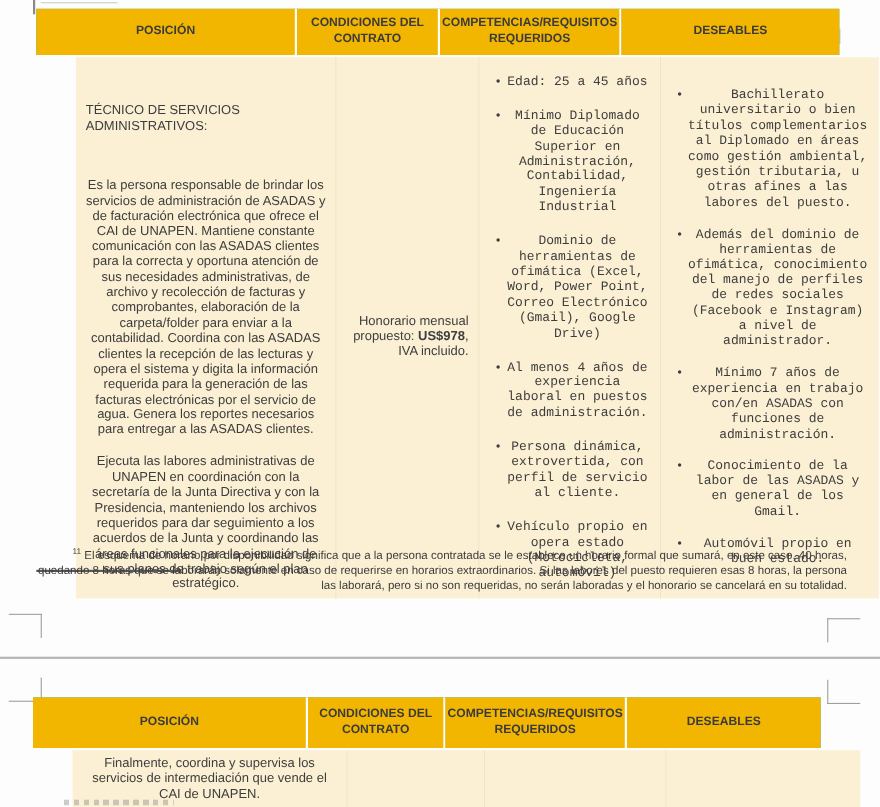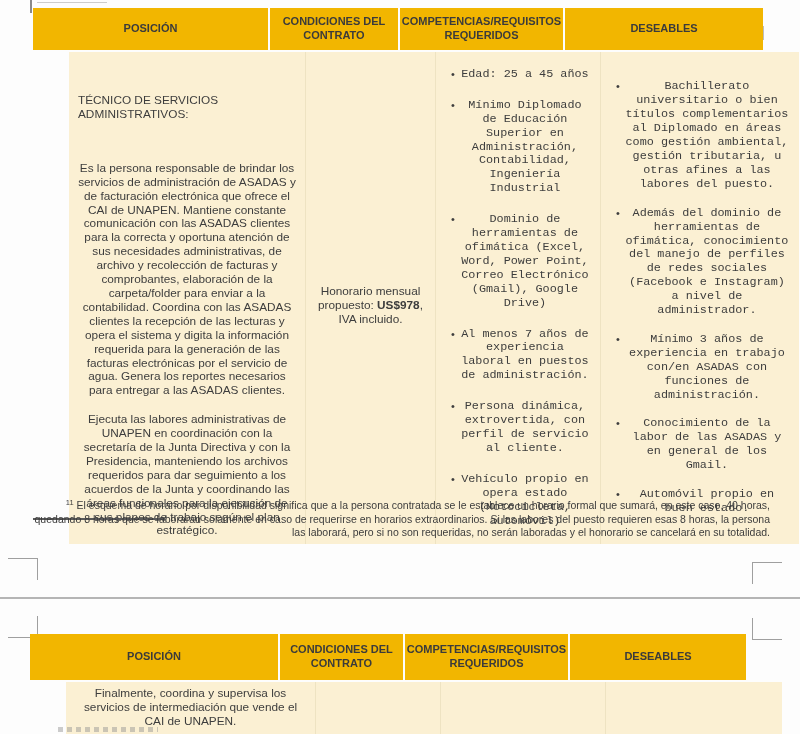--- a/index.html
+++ b/index.html
@@ -32,21 +32,21 @@
 
   
   .tbl1 { left:33px; top:8px; width:730px; }
   .tbl1 .hcell { height:42px; }
   .tbl1 .tbl-body { min-height:458px; }
   .cell-position { justify-content:flex-start; }
   .pos-title { text-align:left; margin-top:36px; }
   .pos-p1 { margin-top:40px; }
   .pos-p2 { margin-top:15px; }
   .cell-contract { justify-content:center; }
-  .contract-p2 { margin-top:15px; }
+  .contract-p2 { margin-top:15px;text-align:right; }
   sup { font-size:8px; vertical-align:super; line-height:0; }
   .cell-req  { justify-content:center; gap:17px; }
   .cell-des  { justify-content:center; gap:15px; }
   .bullet-item { display:flex; align-items:flex-start; text-align:center; }
   .bullet-glyph { flex:0 0 auto; margin:0 4px 0 6px; font-size:11px; line-height:1.18; }
   .bullet-text { flex:1 1 auto;font-family:Liberation Mono, monospace; }
 
   
   .footnote-rule { position:absolute; left:33px; top:518px; width:132px; height:2px; background:#5a5a5a; }
   .footnote {
@@ -114,21 +114,21 @@
         <div class="bullet-item">
             <span class="bullet-glyph">•</span>
             <span class="bullet-text">Mínimo Diplomado de Educación Superior en Administración, Contabilidad, Ingeniería Industrial</span>
           </div>
         <div class="bullet-item">
             <span class="bullet-glyph">•</span>
             <span class="bullet-text">Dominio de herramientas de ofimática (Excel, Word, Power Point, Correo Electrónico (Gmail), Google Drive)</span>
           </div>
         <div class="bullet-item">
             <span class="bullet-glyph">•</span>
-            <span class="bullet-text">Al menos 7 años de experiencia laboral en puestos de administración.</span>
+            <span class="bullet-text">Al menos 4 años de experiencia laboral en puestos de administración.</span>
           </div>
         <div class="bullet-item">
             <span class="bullet-glyph">•</span>
             <span class="bullet-text">Persona dinámica, extrovertida, con perfil de servicio al cliente.</span>
           </div>
         <div class="bullet-item">
             <span class="bullet-glyph">•</span>
             <span class="bullet-text">Vehículo propio en opera estado (Motocicleta, automóvil)</span>
           </div>
       </div>
@@ -137,21 +137,21 @@
         <div class="bullet-item">
             <span class="bullet-glyph">•</span>
             <span class="bullet-text">Bachillerato universitario o bien títulos complementarios al Diplomado en áreas como gestión ambiental, gestión tributaria, u otras afines a las labores del puesto.</span>
           </div>
         <div class="bullet-item">
             <span class="bullet-glyph">•</span>
             <span class="bullet-text">Además del dominio de herramientas de ofimática, conocimiento del manejo de perfiles de redes sociales (Facebook e Instagram) a nivel de administrador.</span>
           </div>
         <div class="bullet-item">
             <span class="bullet-glyph">•</span>
-            <span class="bullet-text">Mínimo 3 años de experiencia en trabajo con/en ASADAS con funciones de administración.</span>
+            <span class="bullet-text">Mínimo 7 años de experiencia en trabajo con/en ASADAS con funciones de administración.</span>
           </div>
         <div class="bullet-item">
             <span class="bullet-glyph">•</span>
             <span class="bullet-text">Conocimiento de la labor de las ASADAS y en general de los Gmail.</span>
           </div>
         <div class="bullet-item">
             <span class="bullet-glyph">•</span>
             <span class="bullet-text">Automóvil propio en buen estado.</span>
           </div>
       </div>

